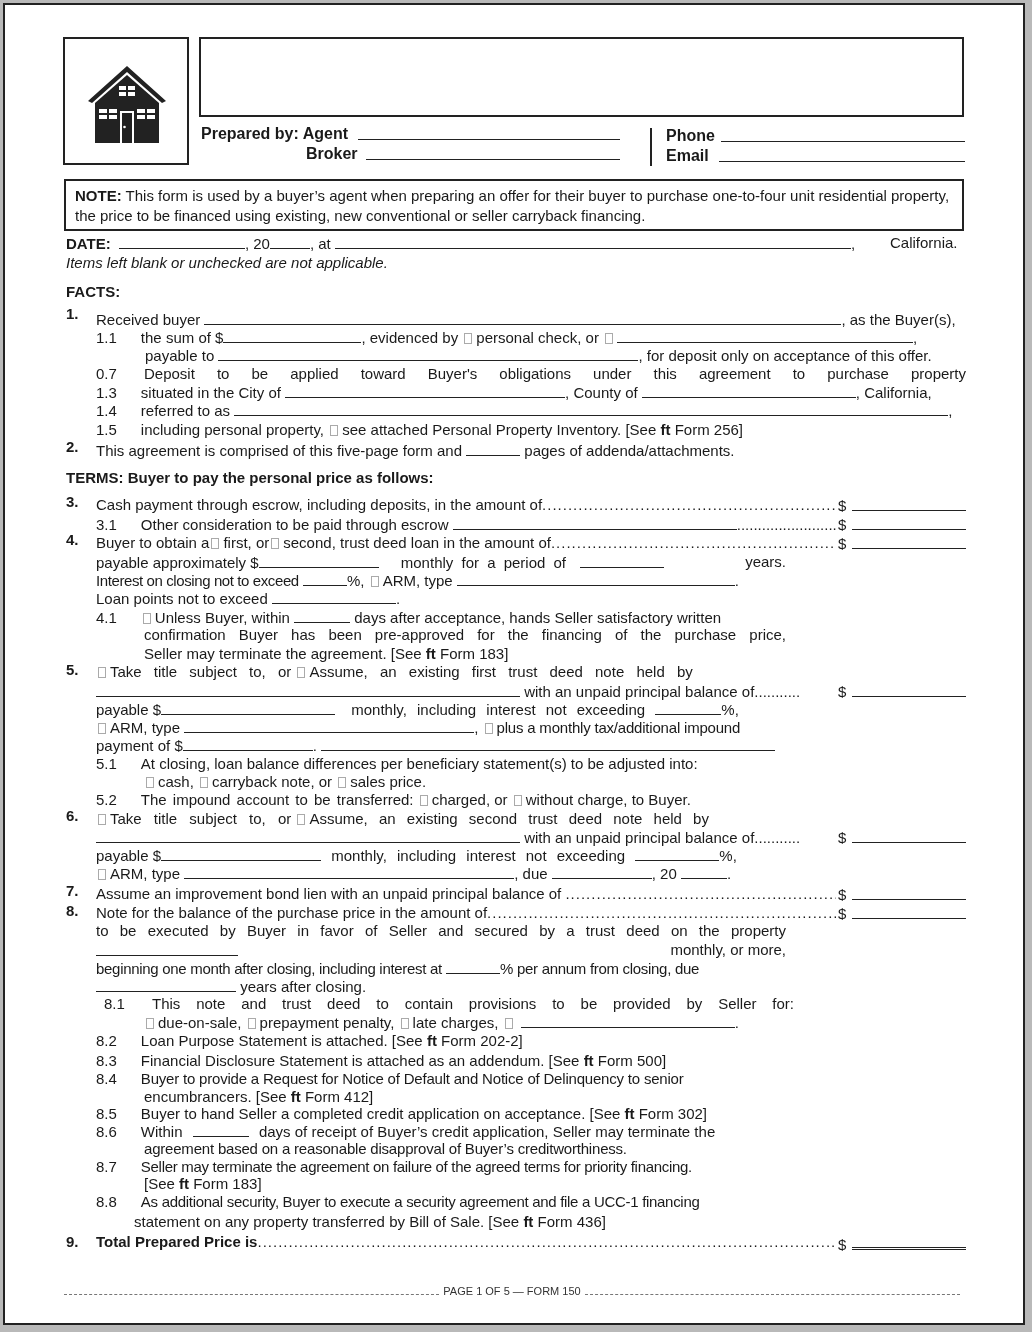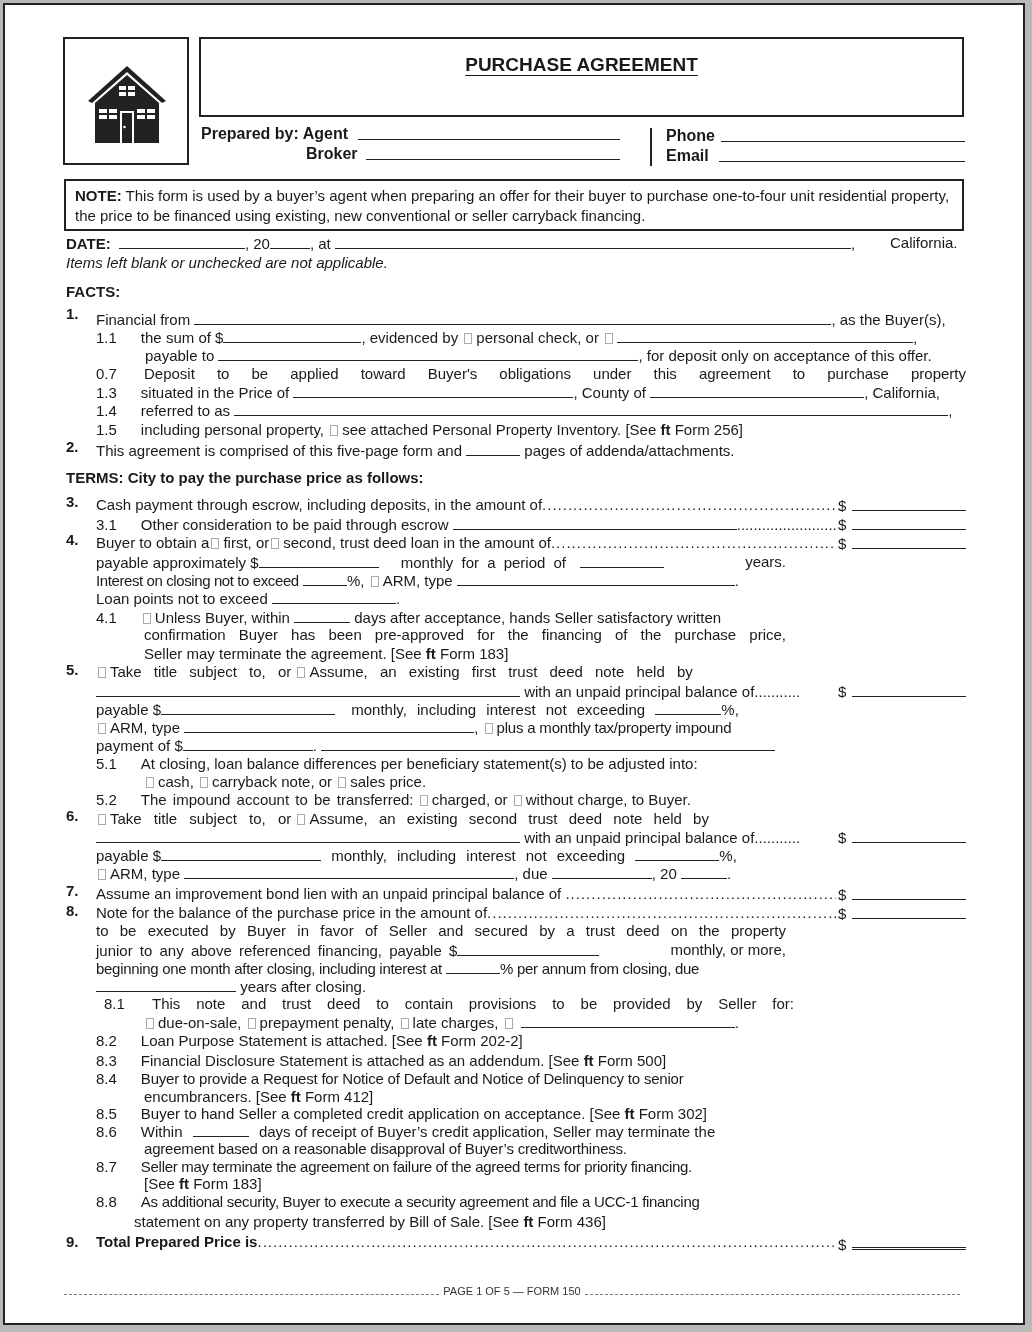--- a/index.html
+++ b/index.html
@@ -54,21 +54,20 @@
       <rect x="60" y="44" width="8" height="4" fill="#fff"></rect>
     <rect x="50" y="50" width="8" height="4" fill="#fff"></rect>
       <rect x="60" y="50" width="8" height="4" fill="#fff"></rect>
     <rect x="33" y="46" width="14" height="32" fill="#fff"></rect>
       <rect x="35" y="48" width="10" height="30" fill="#222"></rect>
     <circle cx="37.5" cy="62" r="1.3" fill="#fff"></circle>
   </svg>
 </div>
 
 <div class="abs title-box">
-  <div class="abs title">PURCHASE AGREEMENT</div>
 </div>
 
 <div class="abs t16 bold" style="left:201px;top:125px">Prepared by: Agent</div>
 <div class="abs line" style="left:358px;top:125px;width:262px"></div>
 <div class="abs t16 bold" style="left:306px;top:145px">Broker</div>
 <div class="abs line" style="left:366px;top:145px;width:254px"></div>
 <div class="abs vsep"></div>
 <div class="abs t16 bold" style="left:666px;top:127px">Phone</div>
 <div class="abs line" style="left:721px;top:127px;width:244px"></div>
 <div class="abs t16 bold" style="left:666px;top:147px">Email</div>
@@ -84,51 +83,51 @@
   <span class="line" style="width:126px;margin-left:4px"></span><span>, 20</span><span class="line" style="width:40px"></span><span>, at</span>
   <span class="line" style="width:516px"></span>,
 </div>
 <div class="abs t15" style="left:890px;top:234px">California.</div>
 <div class="abs t15" style="left:66px;top:254px;font-style:italic">Items left blank or unchecked are not applicable.</div>
 
 <div class="abs t15 bold" style="left:66px;top:283px">FACTS:</div>
 
 <div class="abs num" style="left:66px;top:305px">1.</div>
 <div class="abs row" style="left:96px;top:310px">
-  <span>Financial from</span> <span class="line" style="width:637px"></span><span>, as the Buyer(s),</span>
+  <span>Received buyer</span> <span class="line" style="width:637px"></span><span>, as the Buyer(s),</span>
 </div>
 <div class="abs row" style="left:96px;top:328px">
   <span>1.1</span><span style="display:inline-block;width:24px"></span><span>the sum of $</span><span class="line" style="width:138px"></span><span>, evidenced by</span>
   <span class="cb"></span><span>personal check, or</span>
   <span class="cb"></span><span class="line" style="width:296px"></span>,
 </div>
 <div class="abs row" style="left:145px;top:346px">
   <span>payable to</span> <span class="line" style="width:420px"></span><span>, for deposit only on acceptance of this offer.</span>
 </div>
 <div class="abs row" style="left:96px;top:365px;width:870px">
   <span>0.7</span>
   <span class="abs just" style="left:48px;top:0;width:822px;">Deposit to be applied toward Buyer's obligations under this agreement to purchase property</span>
 </div>
 <div class="abs row" style="left:96px;top:383px">
-  <span>1.3</span><span style="display:inline-block;width:24px"></span><span>situated in the Price of</span> <span class="line" style="width:280px"></span><span>, County of</span> <span class="line" style="width:214px"></span><span>, California,</span>
+  <span>1.3</span><span style="display:inline-block;width:24px"></span><span>situated in the City of</span> <span class="line" style="width:280px"></span><span>, County of</span> <span class="line" style="width:214px"></span><span>, California,</span>
 </div>
 <div class="abs row" style="left:96px;top:401px">
   <span>1.4</span><span style="display:inline-block;width:24px"></span><span>referred to as</span> <span class="line" style="width:714px"></span>,
 </div>
 <div class="abs row" style="left:96px;top:421px">
   <span>1.5</span><span style="display:inline-block;width:24px"></span><span>including personal property,</span>
   <span class="cb"></span><span>see attached Personal Property Inventory. [See</span> <b>ft</b> <span>Form 256]</span>
 </div>
 
 <div class="abs num" style="left:66px;top:438px">2.</div>
 <div class="abs row" style="left:96px;top:441px">
   <span>This agreement is comprised of this five-page form and</span> <span class="line" style="width:54px"></span> <span>pages of addenda/attachments.</span>
 </div>
 
-<div class="abs t15 bold" style="left:66px;top:469px">TERMS: City to pay the purchase price as follows:</div>
+<div class="abs t15 bold" style="left:66px;top:469px">TERMS: Buyer to pay the personal price as follows:</div>
 
 <div class="abs num" style="left:66px;top:493px">3.</div>
 <div class="abs row" style="left:96px;top:496px;width:740px;overflow:hidden">
   <span>Cash payment through escrow, including deposits, in the amount of</span><span style="letter-spacing:1px">....................................................................................................................</span>
 </div>
 <div class="abs amt" style="top:496px"><span>$</span><span class="line"></span></div>
 
 <div class="abs row" style="left:96px;top:515px;width:740px;overflow:hidden">
   <span>3.1</span><span style="display:inline-block;width:24px"></span><span>Other consideration to be paid through escrow</span> <span class="line" style="width:284px"></span><span>............................</span>
 </div>
@@ -170,21 +169,21 @@
 <div class="abs row" style="left:96px;top:682px;width:740px;overflow:hidden">
   <span class="line" style="width:424px"></span> <span>with an unpaid principal balance of</span><span>...........</span>
 </div>
 <div class="abs amt" style="top:682px"><span>$</span><span class="line"></span></div>
 <div class="abs row" style="left:96px;top:700px;width:690px">
   <span>payable $</span><span class="line" style="width:174px"></span>
   <span style="margin-left:12px;word-spacing:6px">monthly, including interest not exceeding</span>
   <span class="line" style="width:66px;margin-left:6px"></span><span>%,</span>
 </div>
 <div class="abs row" style="left:96px;top:718px">
-  <span class="cb"></span><span>ARM, type</span> <span class="line" style="width:290px"></span>, <span class="cb"></span><span style="letter-spacing:-0.2px">plus a monthly tax/property impound</span>
+  <span class="cb"></span><span>ARM, type</span> <span class="line" style="width:290px"></span>, <span class="cb"></span><span style="letter-spacing:-0.2px">plus a monthly tax/additional impound</span>
 </div>
 <div class="abs row" style="left:96px;top:736px">
   <span>payment of $</span><span class="line" style="width:130px"></span>. <span class="line" style="width:454px"></span>
 </div>
 <div class="abs row" style="left:96px;top:755px">
   <span>5.1</span><span style="display:inline-block;width:24px"></span><span>At closing, loan balance differences per beneficiary statement(s) to be adjusted into:</span>
 </div>
 <div class="abs row" style="left:144px;top:773px">
   <span class="cb"></span><span>cash,</span>
   <span class="cb"></span><span>carryback note, or</span>
@@ -222,21 +221,21 @@
 
 <div class="abs num" style="left:66px;top:902px">8.</div>
 <div class="abs row" style="left:96px;top:904px;width:740px;overflow:hidden">
   <span>Note for the balance of the purchase price in the amount of</span><span style="letter-spacing:1px">.......................................................................................................</span>
 </div>
 <div class="abs amt" style="top:904px"><span>$</span><span class="line"></span></div>
 <div class="abs row" style="left:96px;top:922px;width:690px">
     <span class="abs just" style="left:0;top:0;width:690px">to be executed by Buyer in favor of Seller and secured by a trust deed on the property</span>
   </div>
 <div class="abs row" style="left:96px;top:941px;width:690px">
-  <span style="word-spacing:3px">junior to any above referenced financing, payable $</span><span class="line" style="width:142px"></span>
+  <span class="line" style="width:142px"></span>
   <span style="position:absolute;right:0">monthly, or more,</span>
 </div>
 <div class="abs row" style="left:96px;top:959px">
   <span style="letter-spacing:-0.3px">beginning one month after closing, including interest at</span> <span class="line" style="width:54px"></span><span style="letter-spacing:-0.3px">% per annum from closing, due</span>
 </div>
 <div class="abs row" style="left:96px;top:977px">
   <span class="line" style="width:140px"></span> <span>years after closing.</span>
 </div>
 <div class="abs row" style="left:104px;top:995px;width:690px">
   <span>8.1</span>

